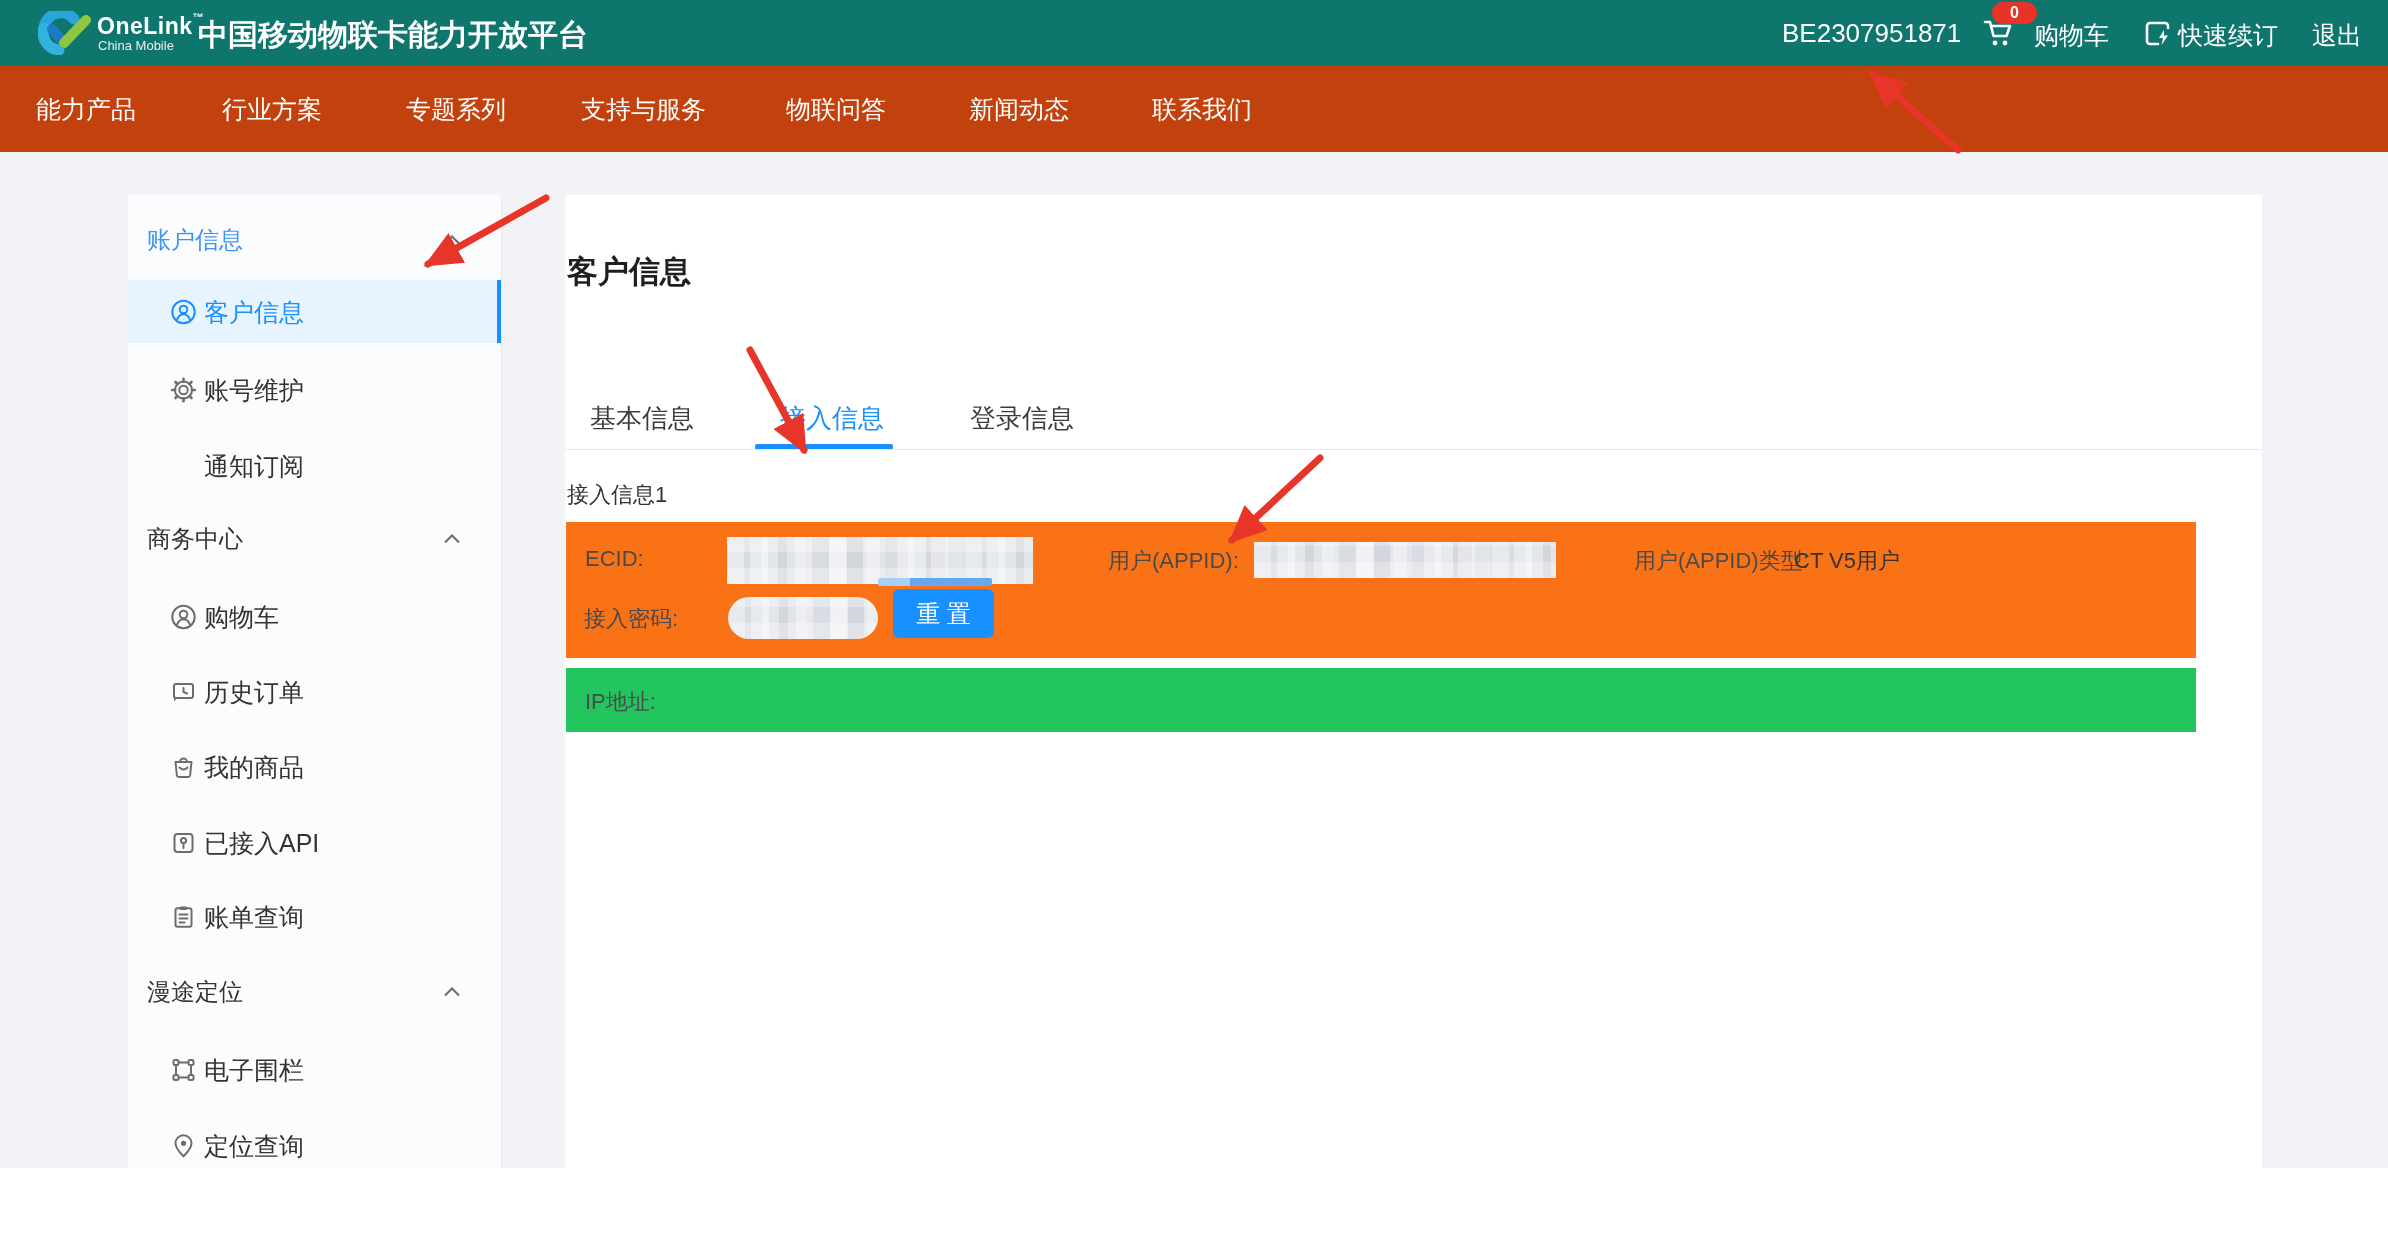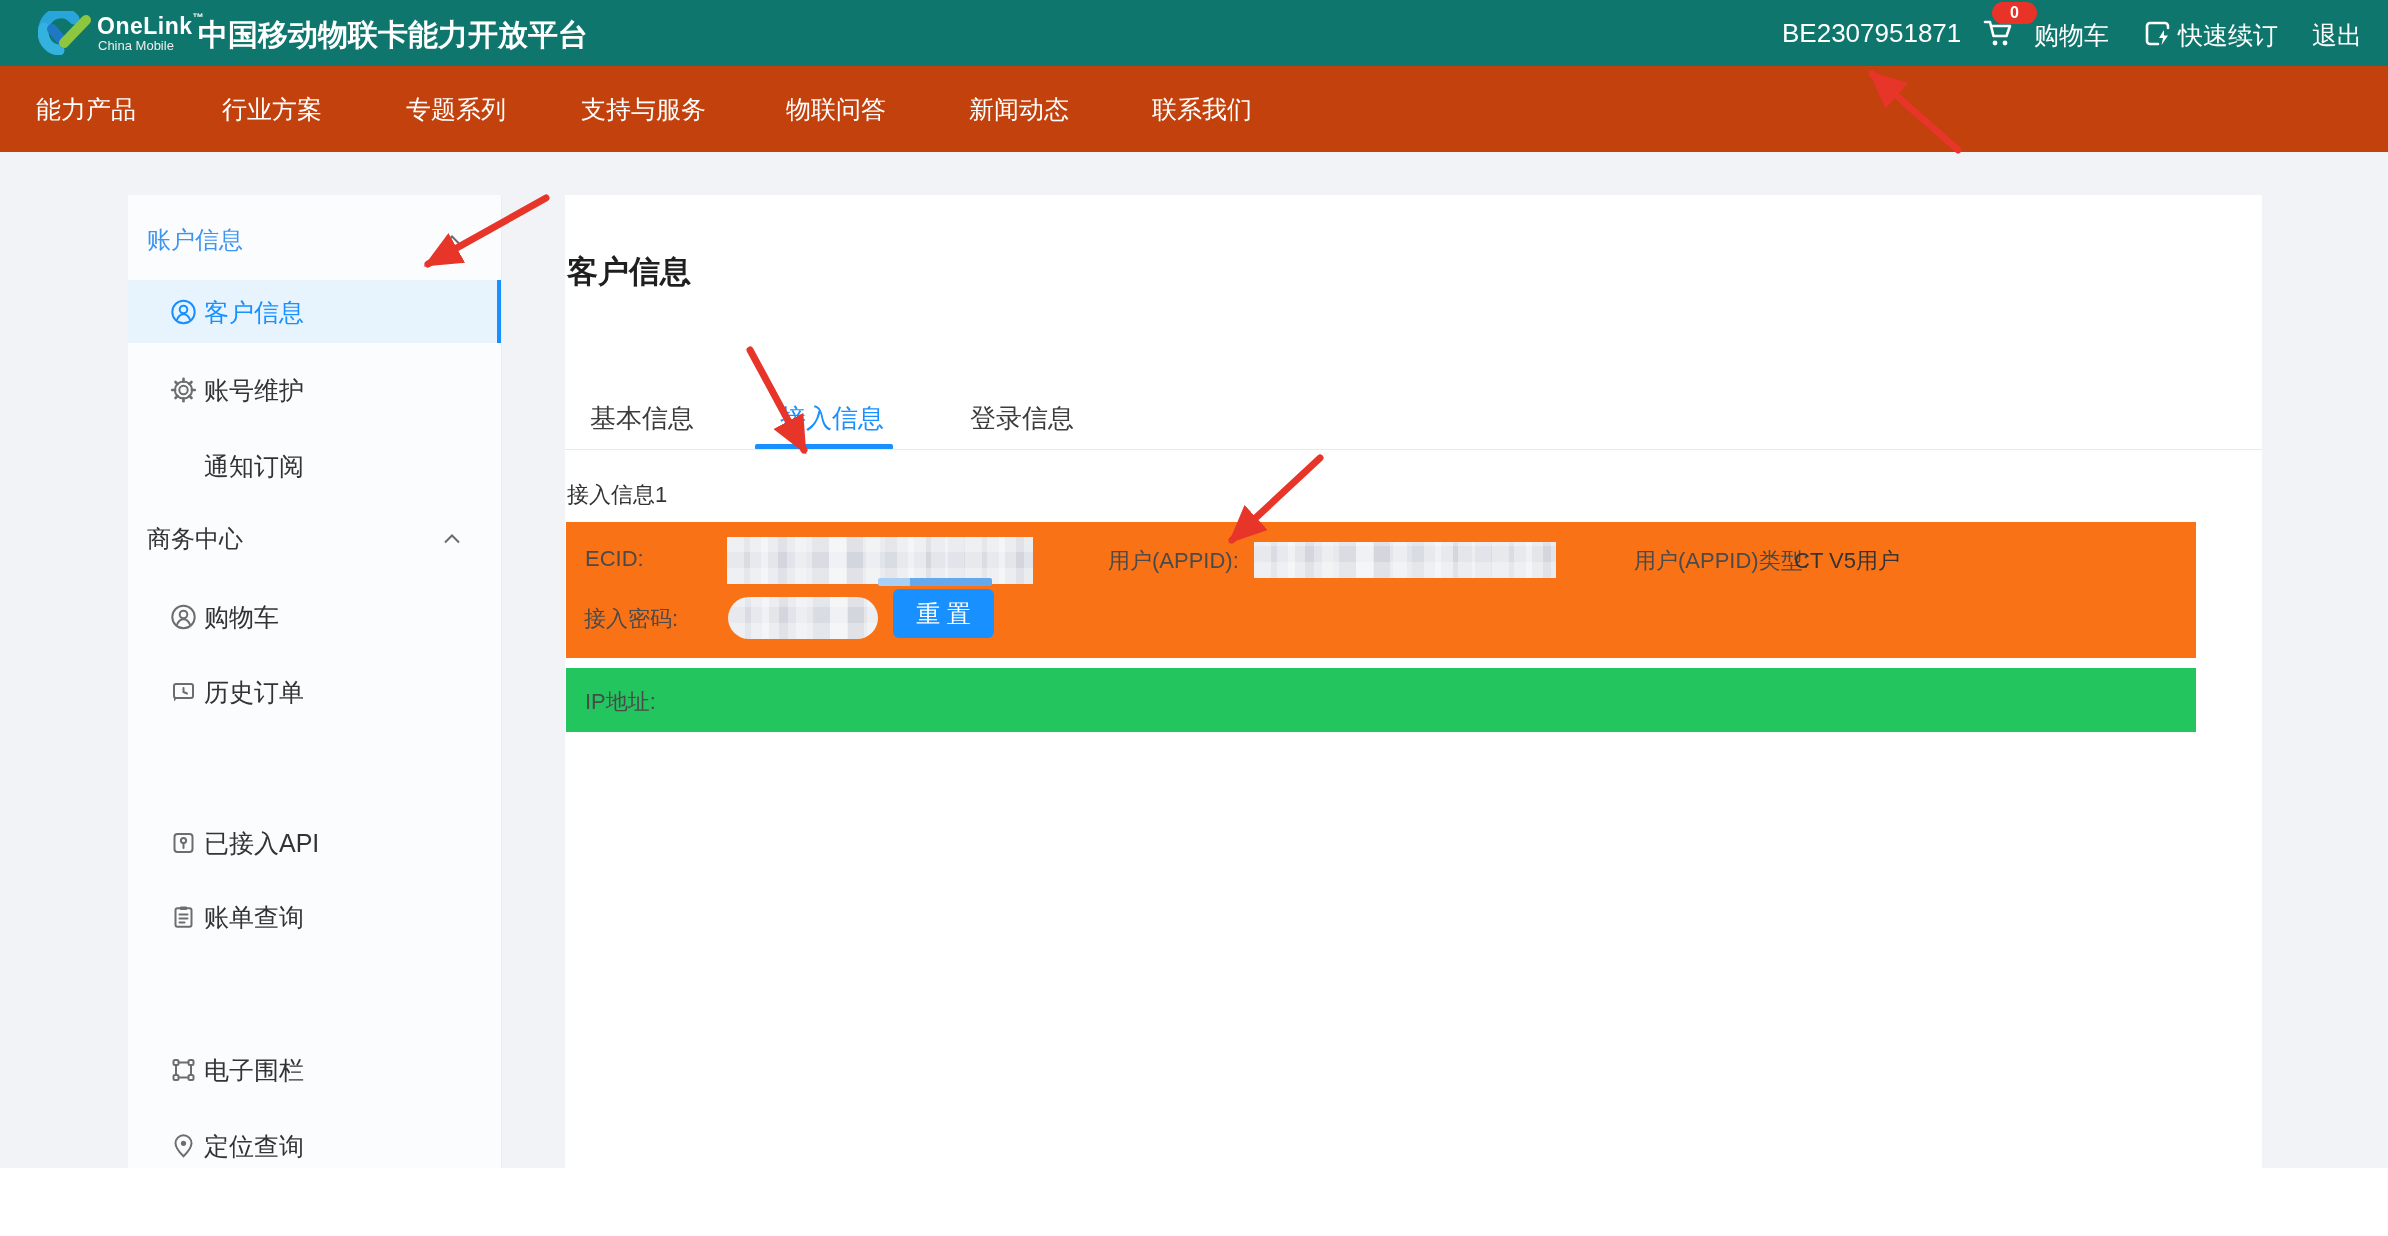--- a/index.html
+++ b/index.html
@@ -184,20 +184,28 @@
     <div class="sb-row" style="top:465px">
       <svg class="sb-ic" viewBox="0 0 27 27">
         <path d="M8 5.5 h13 a2 2 0 0 1 2 2 v10 a2 2 0 0 1 -2 2 H8" fill="none" stroke="currentColor" stroke-width="2"></path>
         <path d="M8 5.5 H6 a2 2 0 0 0 -2 2 v10 a2 2 0 0 0 2 2 h2" fill="none" stroke="currentColor" stroke-width="2"></path>
         <polyline points="13.5,9.5 13.5,13.5 17,15" fill="none" stroke="currentColor" stroke-width="2" stroke-linecap="round"></polyline>
         <path d="M7 19.5 l-3 3.5 v-3.5 z" fill="currentColor"></path>
       </svg>
       <span class="sb-lb">历史订单</span>
     </div>
 
+    <div class="sb-row" style="top:540px">
+      <svg class="sb-ic" viewBox="0 0 27 27">
+        <path d="M5.5 8.5 h16 l-1.4 13.5 a1.8 1.8 0 0 1 -1.8 1.6 H8.7 a1.8 1.8 0 0 1 -1.8 -1.6 z" fill="none" stroke="currentColor" stroke-width="2" stroke-linejoin="round"></path>
+        <path d="M10 8.5 a3.5 3.5 0 0 1 7 0" fill="none" stroke="currentColor" stroke-width="2"></path>
+        <path d="M9.5 14 q4 4 8 0" fill="none" stroke="currentColor" stroke-width="2" stroke-linecap="round"></path>
+      </svg>
+      <span class="sb-lb">我的商品</span>
+    </div>
 
     <div class="sb-row" style="top:616px">
       <svg class="sb-ic" viewBox="0 0 27 27">
         <rect x="4.5" y="4.5" width="18" height="18" rx="3" fill="none" stroke="currentColor" stroke-width="2"></rect>
         <circle cx="13.5" cy="11" r="2.6" fill="none" stroke="currentColor" stroke-width="2"></circle>
         <line x1="13.5" y1="13.8" x2="13.5" y2="18.5" stroke="currentColor" stroke-width="2" stroke-linecap="round"></line>
       </svg>
       <span class="sb-lb">已接入API</span>
     </div>
 
@@ -205,20 +213,26 @@
       <svg class="sb-ic" viewBox="0 0 27 27">
         <rect x="5.5" y="4.8" width="16" height="18.5" rx="2" fill="none" stroke="currentColor" stroke-width="2"></rect>
         <rect x="10" y="3" width="7" height="3.6" rx="1" fill="currentColor"></rect>
         <line x1="9.5" y1="11" x2="17.5" y2="11" stroke="currentColor" stroke-width="2" stroke-linecap="round"></line>
         <line x1="9.5" y1="15" x2="17.5" y2="15" stroke="currentColor" stroke-width="2" stroke-linecap="round"></line>
         <line x1="9.5" y1="19" x2="14.5" y2="19" stroke="currentColor" stroke-width="2" stroke-linecap="round"></line>
       </svg>
       <span class="sb-lb">账单查询</span>
     </div>
 
+    <div class="sb-row" style="top:765px">
+      <span class="sb-sec">漫途定位</span>
+      <svg class="sb-chev" viewBox="0 0 18 11">
+          <polyline points="2,9 9,2 16,9" fill="none" stroke="currentColor" stroke-width="2"></polyline>
+        </svg>
+    </div>
 
     <div class="sb-row" style="top:843px">
       <svg class="sb-ic" viewBox="0 0 27 27">
         <g stroke="currentColor" stroke-width="2" fill="none">
           <rect x="3.5" y="3.5" width="5" height="5" rx="1.5"></rect>
             <rect x="18.5" y="3.5" width="5" height="5" rx="1.5"></rect>
           <rect x="3.5" y="18.5" width="5" height="5" rx="1.5"></rect>
             <rect x="18.5" y="18.5" width="5" height="5" rx="1.5"></rect>
           <line x1="8.5" y1="6" x2="18.5" y2="6"></line>
             <line x1="8.5" y1="21" x2="18.5" y2="21"></line>

